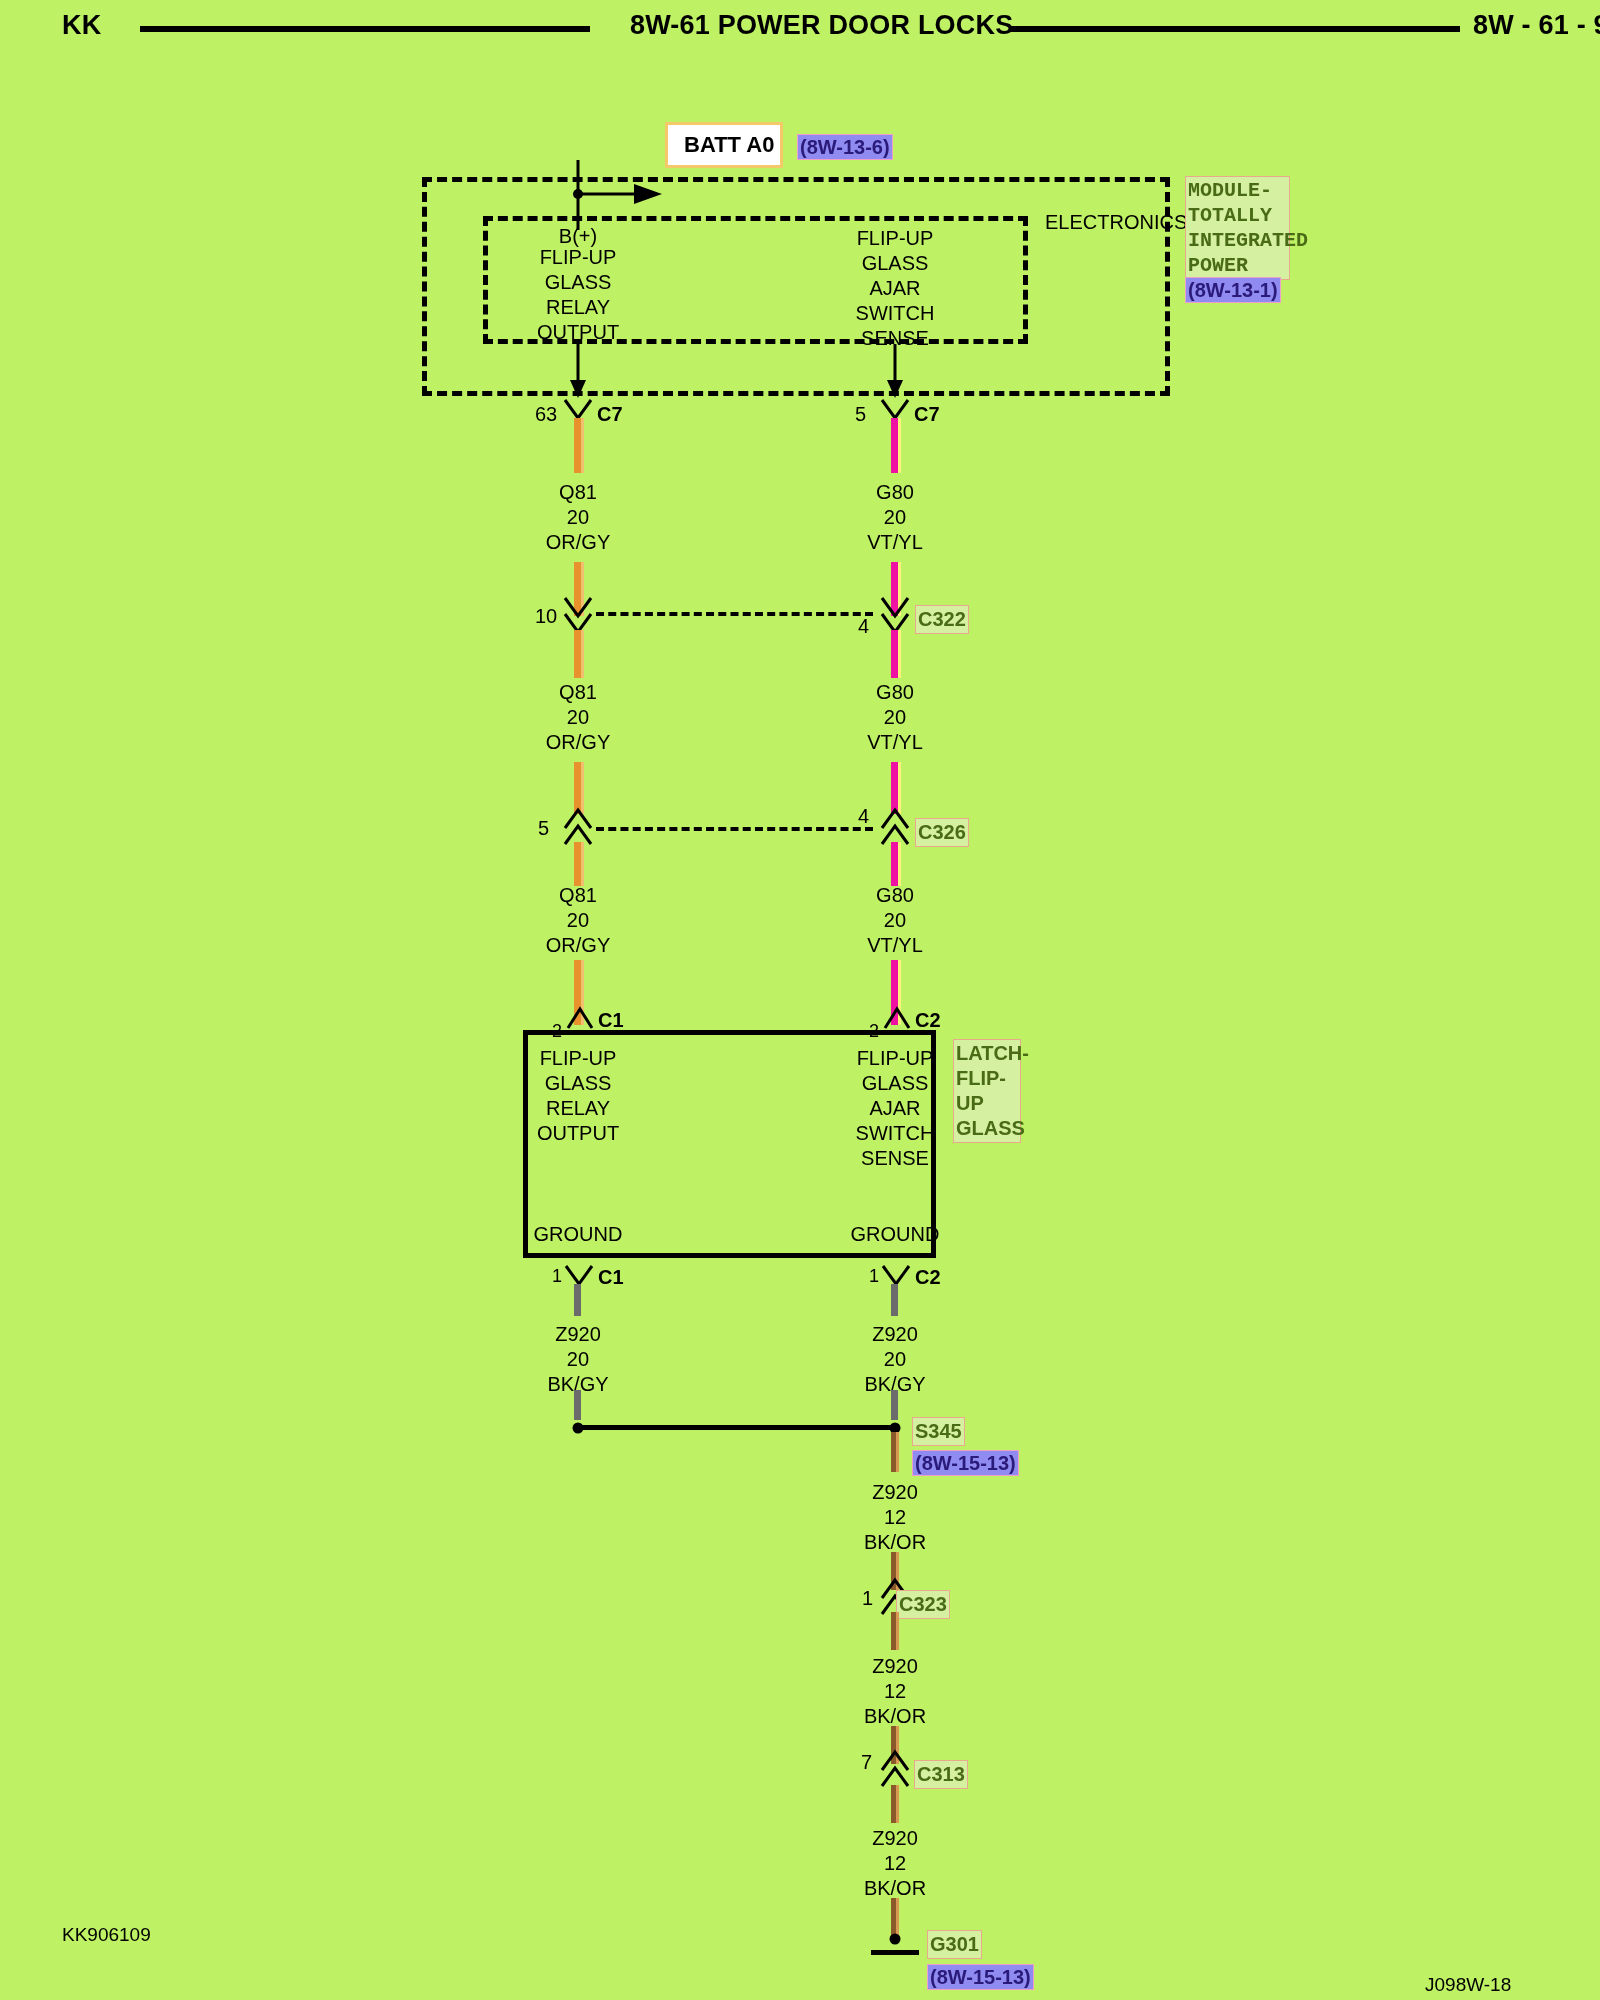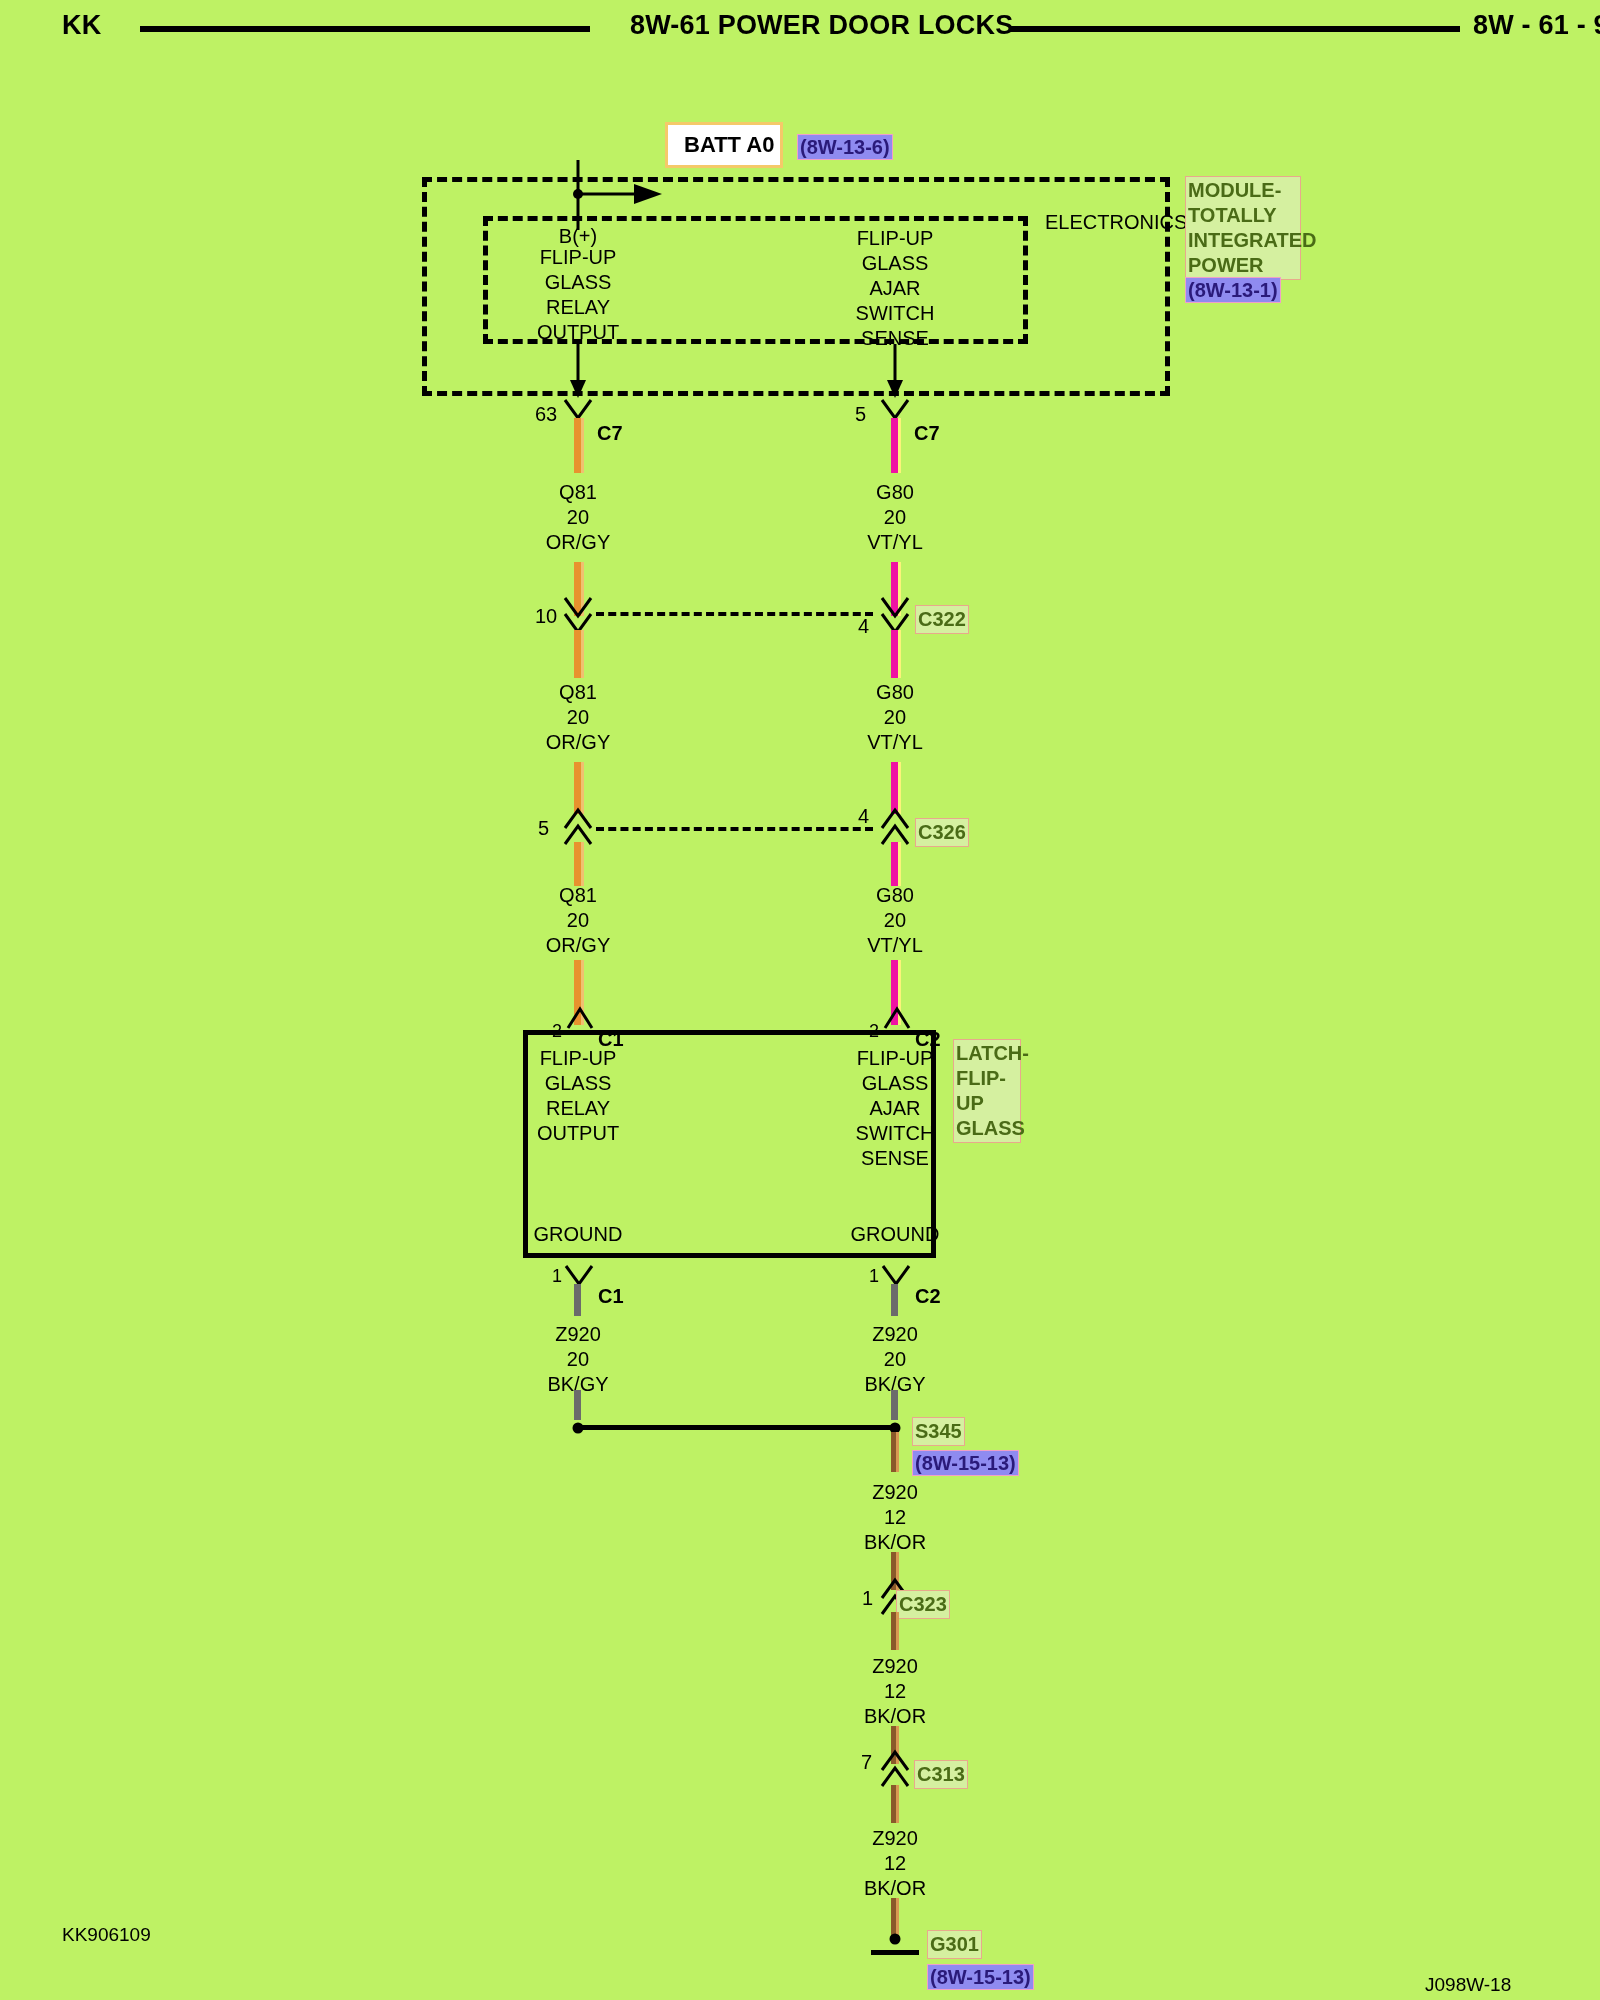--- a/index.html
+++ b/index.html
@@ -64,21 +64,21 @@
 
   
   .dtext{
     font-size:20px;
     color:#000;
     white-space:nowrap;
     line-height:1.0;
   }
   .dtext.c{transform:translateX(-50%);text-align:center;}
   .dtext.small{font-size:18px;}
-  .dtext.b{font-weight:bold;margin-top:19px;}
+  .dtext.b{font-weight:bold;}
 
   
   .stack{
     font-size:20px;
     color:#000;
     line-height:25px;
     text-align:center;
     white-space:nowrap;
     transform:translateX(-50%);
   }
@@ -161,21 +161,21 @@
     <line x1="38" y1="0" x2="38" y2="70" stroke="#000" stroke-width="3"></line>
     <circle cx="38" cy="34" r="5" fill="#000"></circle>
     <line x1="38" y1="34" x2="98" y2="34" stroke="#000" stroke-width="3"></line>
     <polygon points="94,24 122,34 94,44" fill="#000"></polygon>
   </svg>
 
   <div class="abs dtext c" style="left:578px;top:226px;">B(+)</div>
 
   <div class="abs dtext" style="left:1045px;top:212px;">ELECTRONICS</div>
 
-  <div class="abs hl-green multi" style="left:1185px;top:176px;width:116px;">
+  <div class="abs hl-green multi" style="left:1185px;top:176px;width:105px;font-family:Liberation Mono, monospace;">
     <div>MODULE-</div>
     <div>TOTALLY</div>
     <div>INTEGRATED</div>
     <div>POWER</div>
   </div>
   <div class="abs hl-purple" style="left:1185px;top:277px;">(8W-13-1)</div>
 
   <div class="abs stack" style="left:578px;top:245px;">
     <div>FLIP-UP</div>
     <div>GLASS</div>

